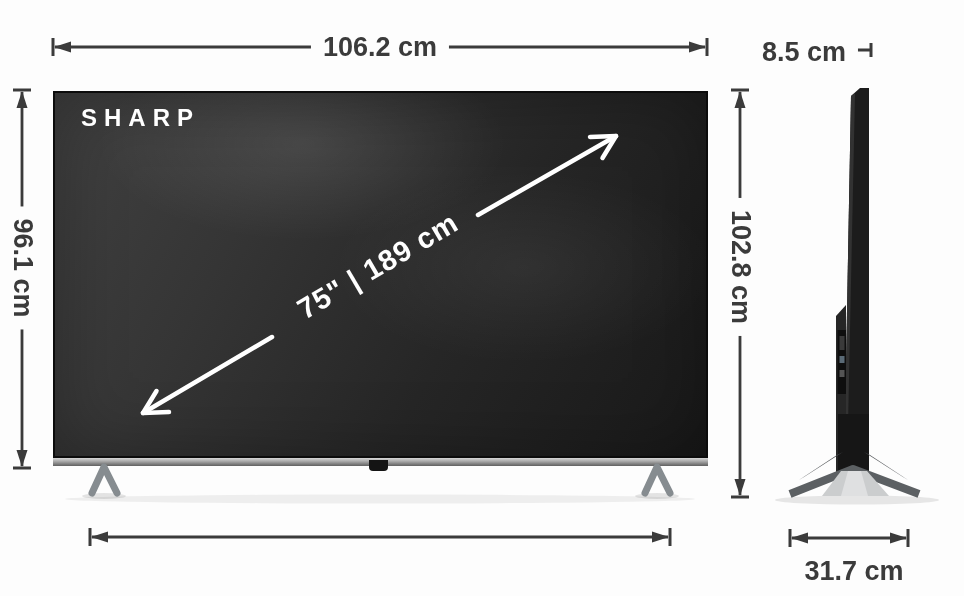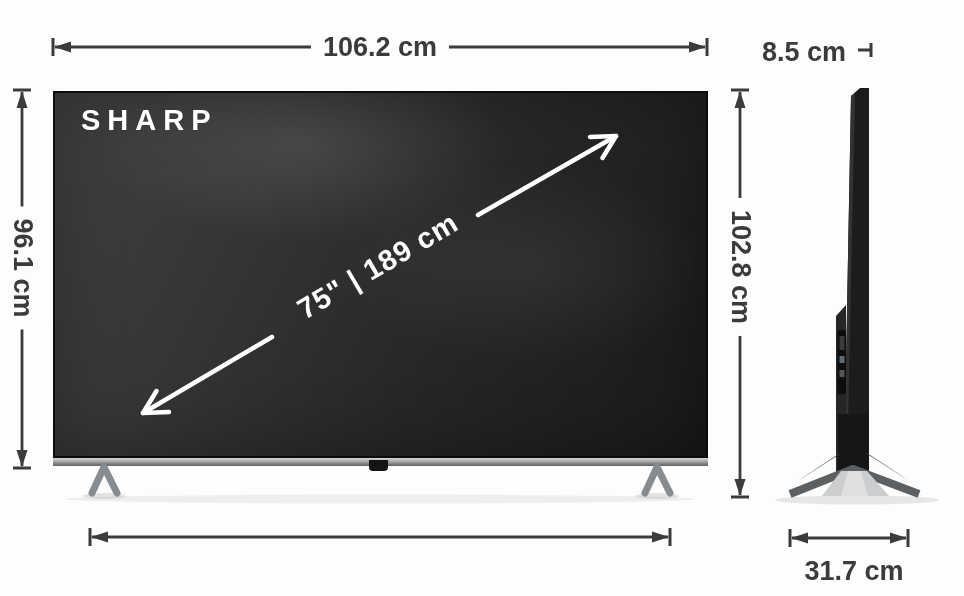--- a/index.html
+++ b/index.html
@@ -12,21 +12,21 @@
     position:absolute;left:53px;top:91px;width:651px;height:363px;
     border:2px solid #0c0c0c;
     background:
       radial-gradient(45% 38% at 38% 14%, rgba(255,255,255,0.10), rgba(255,255,255,0) 70%),
       radial-gradient(42% 38% at 72% 48%, rgba(255,255,255,0.06), rgba(255,255,255,0) 70%),
       linear-gradient(118deg,#414141 0%,#353535 30%,#262626 62%,#191919 100%);
     box-shadow:inset 0 0 70px rgba(0,0,0,0.30);
   }
   .brand-logo{
     position:absolute;left:26px;top:13px;
-    font-size:29px;font-weight:bold;line-height:1;color:#ffffff;letter-spacing:7px;
+    font-size:24px;font-weight:bold;line-height:1;color:#ffffff;letter-spacing:7px;
   }
   .tv-strip{
     position:absolute;left:53px;top:458px;width:655px;height:8px;
     background:linear-gradient(180deg,#d6d6d6 0%,#ababab 40%,#828282 72%,#606060 100%);
   }
   .tv-nub{
     position:absolute;left:369px;top:460px;width:19px;height:11px;
     background:#141414;border-radius:0 0 4px 4px;
   }
   

